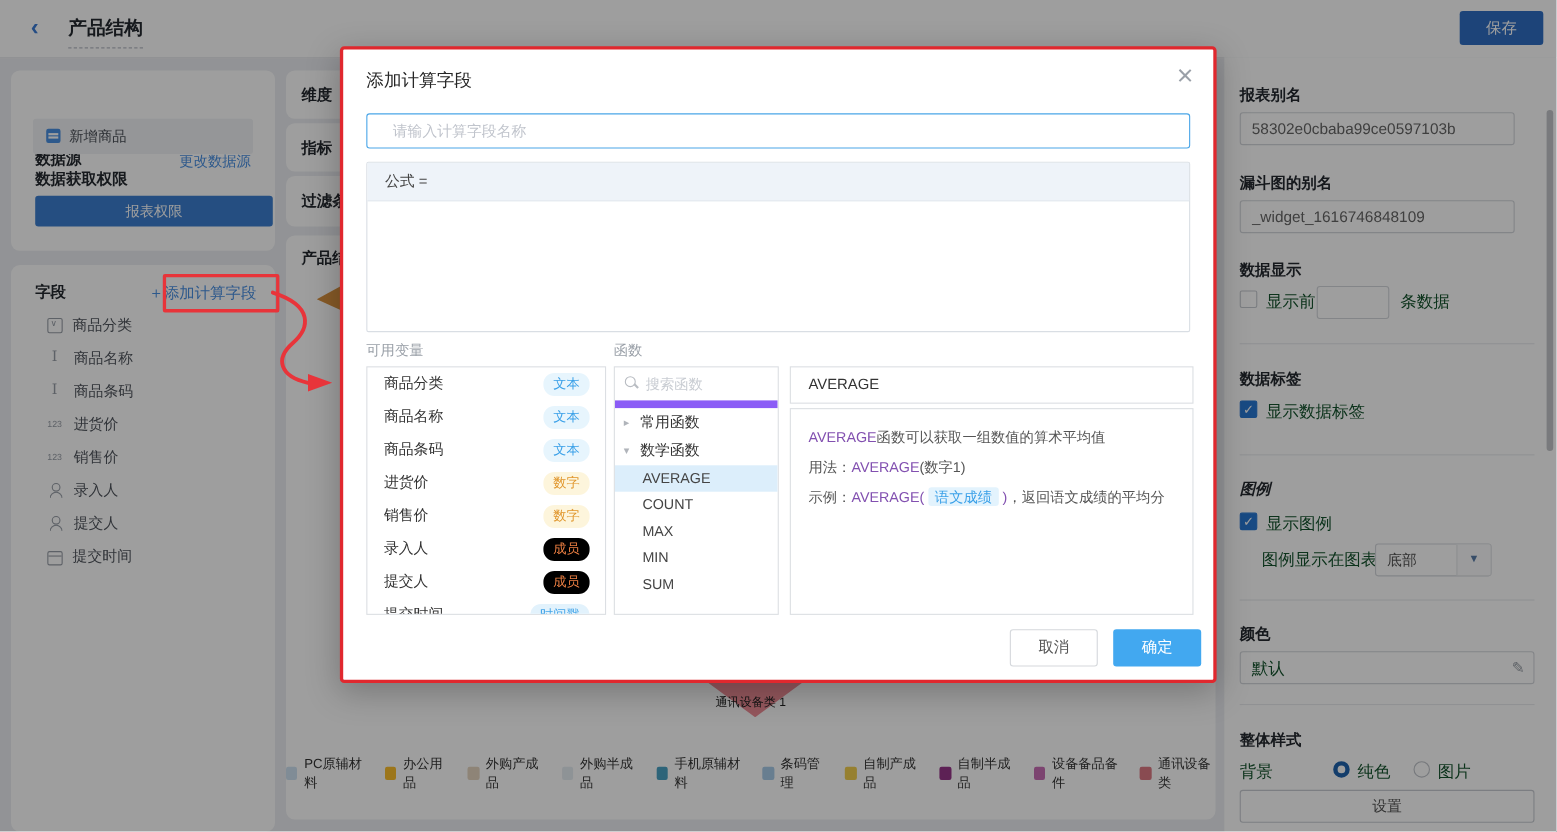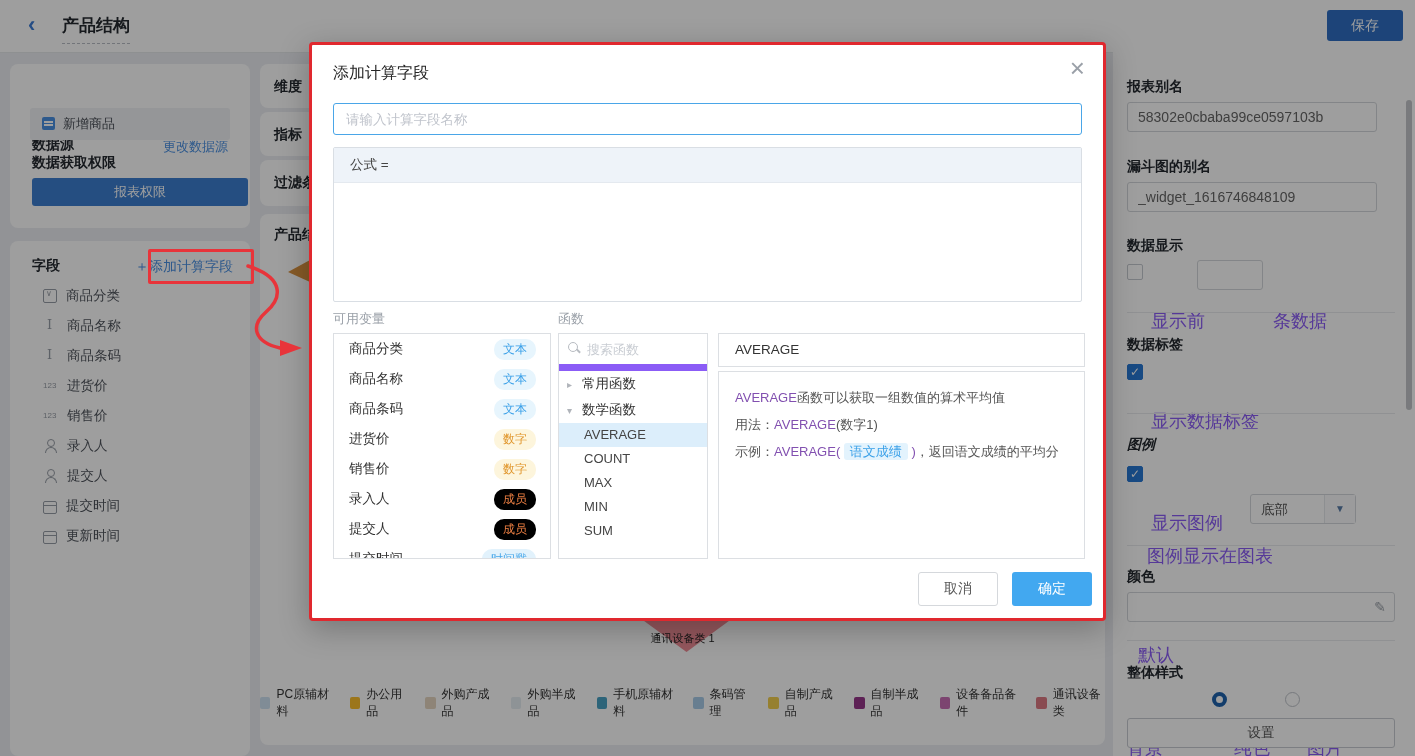--- a/index.html
+++ b/index.html
@@ -45,39 +45,39 @@
   .leg-item{display:flex;align-items:center;font-size:12px;color:#333;}
   .leg-sw{width:12px;height:12px;border-radius:2px;margin-right:6px;}
 
   
   .rp{position:absolute;left:1113px;top:52px;width:302px;height:704px;background:#fff;}
   .rp-label{position:absolute;left:14px;font-size:14px;font-weight:bold;color:#24292f;}
   .rp-input{position:absolute;left:14px;width:250px;height:30px;border:1px solid #d4d7dc;border-radius:3px;font-size:14px;color:#666;padding:0 10px;box-sizing:border-box;background:#fff;font-family:inherit;}
   .rp-div{position:absolute;left:14px;width:268px;height:0;border-top:1px solid #e8eaed;}
   .cb{position:absolute;width:16px;height:16px;border:1px solid #c6cad0;border-radius:2px;background:#fff;box-sizing:border-box;}
   .cb.on{background:#2878d4;border-color:#2878d4;color:#fff;font-size:12px;line-height:15px;text-align:center;}
-  .rp-text{position:absolute;font-size:18px;color:#8b5cf6;margin-top:44px;}
+  .rp-text{position:absolute;font-size:15px;color:#14532d;}
   .dd{position:absolute;left:137px;width:106px;height:30px;border:1px solid #d4d7dc;border-radius:3px;box-sizing:border-box;background:#fff;}
   .dd-val{position:absolute;left:10px;top:6px;font-size:13.5px;color:#555;}
   .dd-caret{position:absolute;right:0;top:0;width:30px;height:28px;border-left:1px solid #e4e7ea;background:#fafbfc;text-align:center;line-height:28px;color:#5a7ca8;font-size:10px;}
   .color-box{position:absolute;left:14px;width:268px;height:30px;border:1px solid #d4d7dc;border-radius:3px;box-sizing:border-box;background:#fff;}
   .edit-ic{position:absolute;right:8px;top:6px;color:#9aa0a8;font-size:14px;}
   .radio{position:absolute;width:15px;height:15px;border:1.5px solid #c0c4ca;border-radius:50%;box-sizing:border-box;background:#fff;}
   .radio.on{border:4.5px solid #1f63ad;}
   .settings-btn{position:absolute;left:14px;top:666px;width:268px;height:30px;background:#fff;border:1px solid #c8ccd2;border-radius:3px;font-size:13.5px;color:#555;}
   .rp-scroll{position:absolute;left:1406px;top:100px;width:6px;height:310px;background:#c4c6ca;border-radius:3px;}
 
   
   .dim{position:absolute;left:0;top:0;width:1415px;height:756px;background:rgba(0,0,0,0.38);z-index:10;}
 
   
   .modal{position:absolute;left:309px;top:42px;width:797px;height:579px;background:#fff;border:3px solid #e0282e;border-radius:4px;box-sizing:border-box;z-index:20;box-shadow:0 8px 30px rgba(0,0,0,0.25);}
   .m-title{position:absolute;left:21px;top:18px;font-size:16px;color:#262626;}
   .m-close{position:absolute;right:18px;top:10px;font-size:26px;color:#9aa0a8;cursor:pointer;line-height:26px;}
-  .m-name{position:absolute;left:21px;top:58px;width:749px;height:32px;border:1px solid #4aa6e8;border-radius:3px;box-sizing:border-box;font-size:13.5px;padding:0 12px;color:#333;font-family:inherit;}
+  .m-name{position:absolute;left:21px;top:58px;width:749px;height:32px;border:1px solid #4aa6e8;border-radius:3px;box-sizing:border-box;font-size:13.5px;padding:0 23px;color:#333;font-family:inherit;}
   .m-name::placeholder{color:#c0c4cc;}
   .formula{position:absolute;left:21px;top:102px;width:749px;height:155px;border:1px solid #d9dee4;border-radius:2px;box-sizing:border-box;background:#fff;}
   .formula-head{height:34px;background:#eef3f9;border-bottom:1px solid #e4e9ef;line-height:34px;padding-left:16px;font-size:13.5px;color:#444;}
   .col-label{position:absolute;top:265px;font-size:13px;color:#9aa0a8;}
   .vars{position:absolute;left:21px;top:288px;width:218px;height:226px;border:1px solid #dcdfe3;box-sizing:border-box;overflow:hidden;background:#fff;}
   .var-row{display:flex;align-items:center;justify-content:space-between;height:30px;padding:0 14px 0 15px;}
   .var-name{font-size:13.5px;color:#333;}
   .tag{font-size:12px;padding:2px 9px;border-radius:10px;}
   .t-text{color:#3aa0e8;background:#e7f5fd;}
   .t-num{color:#e0952a;background:#fdf5dc;}
@@ -153,24 +153,20 @@
           <span>录入人</span>
         </div>
         <div class="field-row">
           <span class="ficon person-icon"></span>
           <span>提交人</span>
         </div>
         <div class="field-row">
           <span class="ficon calendar-icon"></span>
           <span>提交时间</span>
         </div>
-        <div class="field-row">
-          <span class="ficon calendar-icon"></span>
-          <span>更新时间</span>
-        </div>
       </div>
   </div>
 
   <div class="mp" style="top:64px;height:44px;">
     <span class="mp-label">维度</span>
   </div>
   <div class="mp" style="top:112px;height:44px;">
     <span class="mp-label">指标</span>
   </div>
   <div class="mp" style="top:160px;height:46px;">

